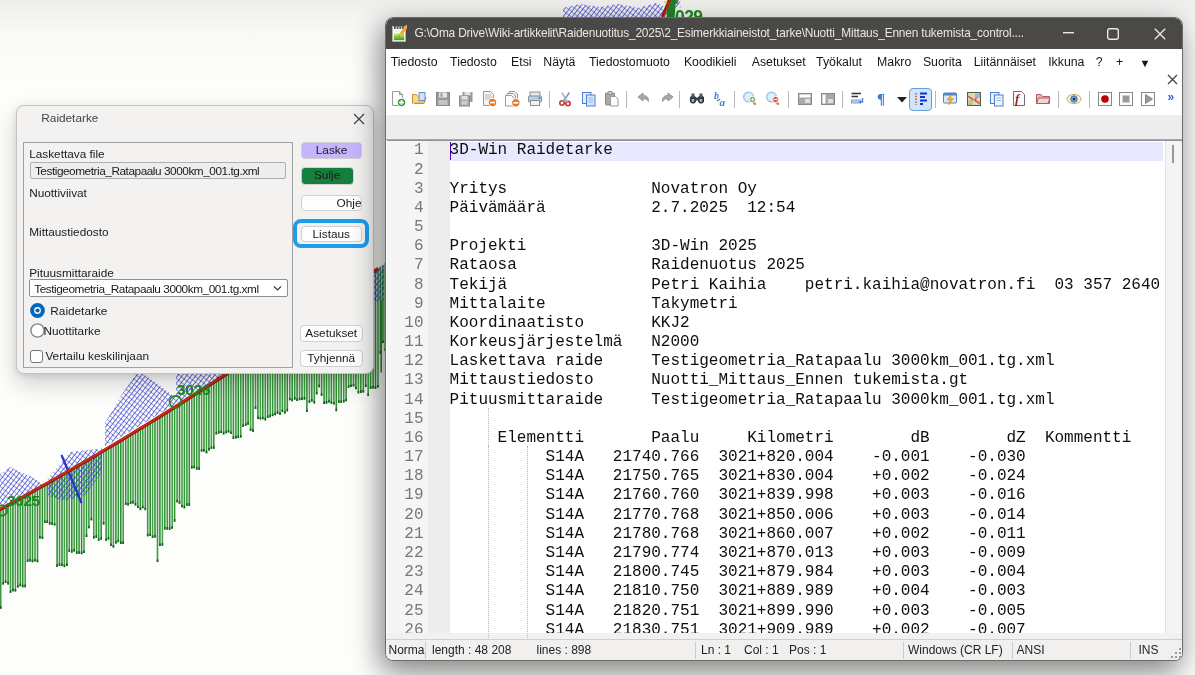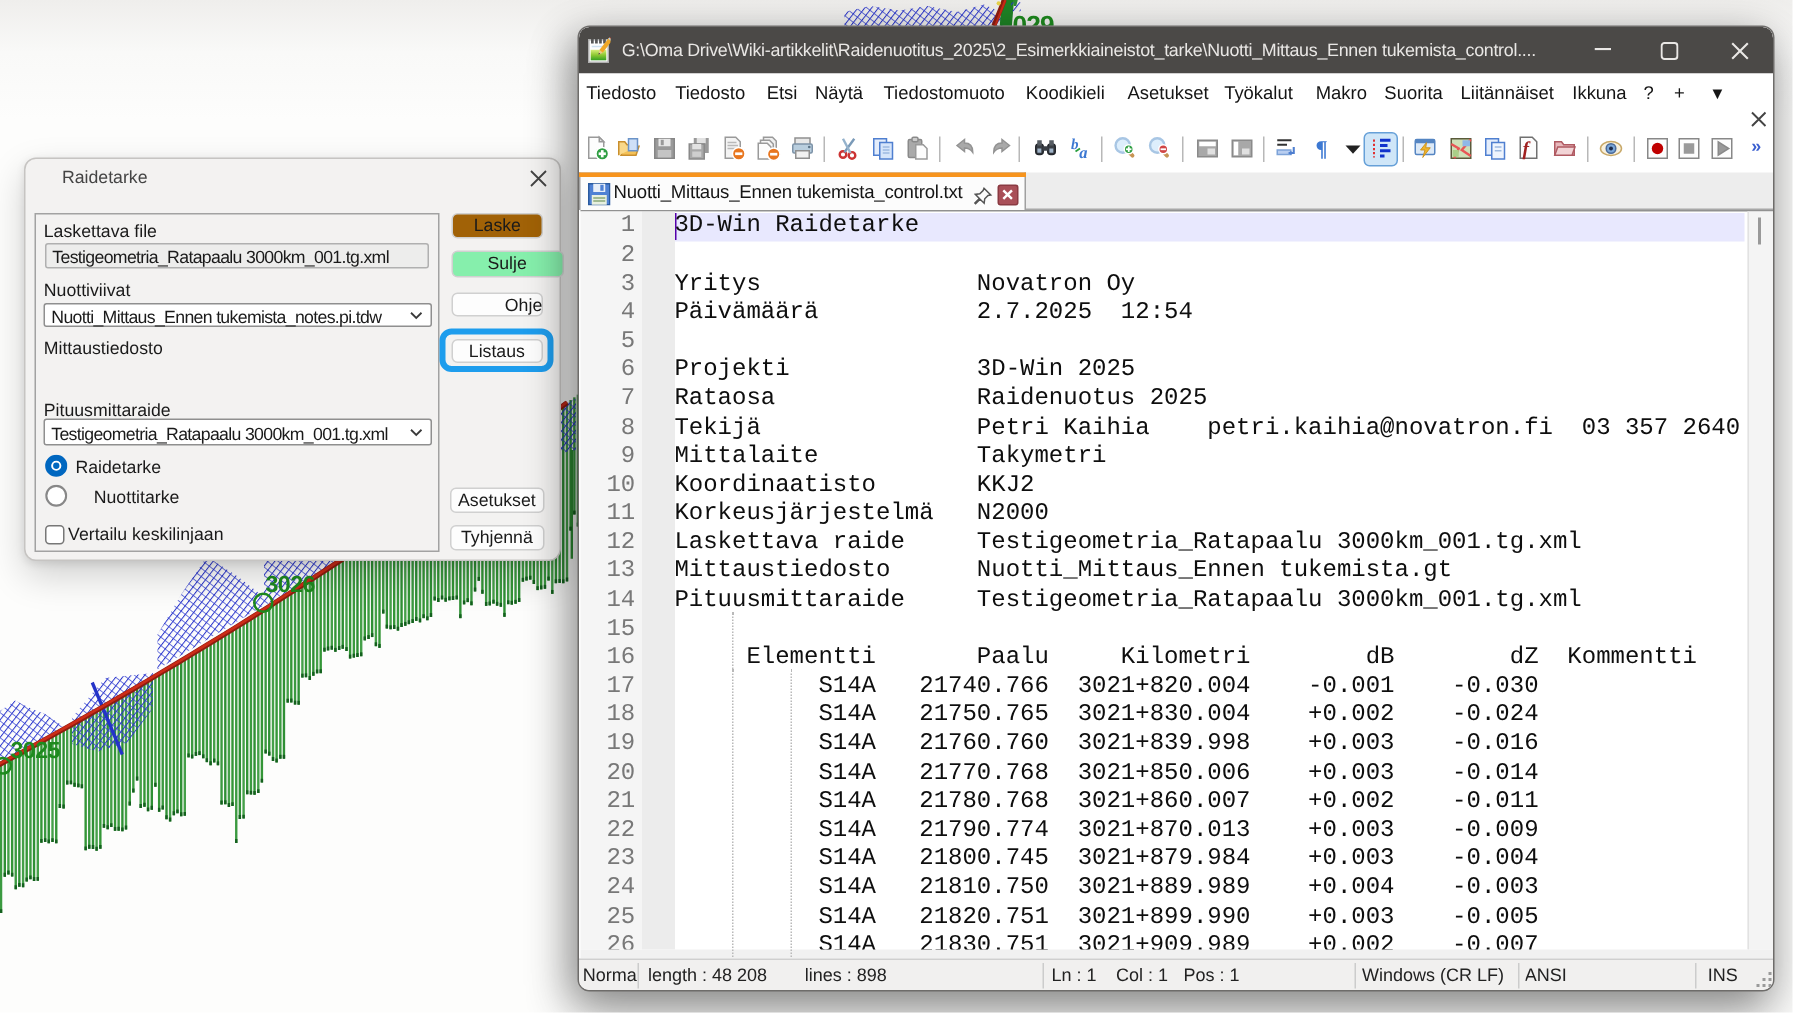--- a/index.html
+++ b/index.html
@@ -387,47 +387,41 @@
  <div style="position:absolute;left:24.8px;top:4.5px;color:#444;">Raidetarke</div>
  <svg style="position:absolute;left:336px;top:7px" width="12" height="12" viewBox="0 0 12 12">
       <path d="M1 1 L11 11 M11 1 L1 11" stroke="#444" stroke-width="1.2"></path>
     </svg>
  <div style="position:absolute;left:6.4px;top:35.9px;width:267.9px;height:224.5px;border:1px solid #a2a2a2"></div>
  <div class="dl" style="left:12.7px;top:40.5px">Laskettava file</div>
  <div style="position:absolute;left:13.4px;top:55.6px;width:255.8px;height:17px;background:#ededec;border:1px solid #b0b0b0;border-radius:2px;box-sizing:border-box">
       <span style="position:absolute;left:4px;top:1.5px;white-space:nowrap;letter-spacing:-0.45px"> Testigeometria_Ratapaalu 3000km_001.tg.xml</span>
     </div>
  <div class="dl" style="left:12.7px;top:80.3px">Nuottiviivat</div>
- <div style="position:absolute;left:12.7px;top:95.9px;width:258.8px;height:16.4px;background:#fff;border:1px solid #8f8f8f;border-radius:2px;box-sizing:border-box">
-      <span style="position:absolute;left:4px;top:1.5px;white-space:nowrap;letter-spacing:-0.45px">Nuotti_Mittaus_Ennen tukemista_notes.pi.tdw</span>
-      <svg style="position:absolute;right:5px;top:4.5px" width="9" height="7" viewBox="0 0 9 7">
-        <path d="M1 1.5 l3.5 3.5 3.5-3.5" fill="none" stroke="#3a3a3a" stroke-width="1.2"></path>
-      </svg>
-    </div>
  <div class="dl" style="left:12.7px;top:119px">Mittaustiedosto</div>
  <div class="dl" style="left:12.7px;top:159.9px">Pituusmittaraide</div>
  <div style="position:absolute;left:12.7px;top:173.1px;width:258.8px;height:17.6px;background:#fff;border:1px solid #8f8f8f;border-radius:2px;box-sizing:border-box">
       <span style="position:absolute;left:4px;top:1.5px;white-space:nowrap;letter-spacing:-0.45px">Testigeometria_Ratapaalu 3000km_001.tg.xml</span>
       <svg style="position:absolute;right:5px;top:4.5px" width="9" height="7" viewBox="0 0 9 7">
         <path d="M1 1.5 l3.5 3.5 3.5-3.5" fill="none" stroke="#3a3a3a" stroke-width="1.2"></path>
       </svg>
     </div>
  <svg style="position:absolute;left:13.2px;top:196.8px" width="15" height="15" viewBox="0 0 15 15">
       <circle cx="7.5" cy="7.5" r="5.4" fill="#fff" stroke="#0067c0" stroke-width="4"></circle>
       <circle cx="7.5" cy="7.5" r="2.1" fill="#0067c0"></circle>
     </svg>
  <div class="dl" style="left:33.8px;top:198px">Raidetarke</div>
  <svg style="position:absolute;left:13.2px;top:216.7px" width="15" height="15" viewBox="0 0 15 15">
       <circle cx="7.5" cy="7.5" r="6.6" fill="#fff" stroke="#888" stroke-width="1.4"></circle>
     </svg>
- <div class="dl" style="left:46px;top:217.9px">Nuottitarke</div>
+ <div class="dl" style="left:27px;top:217.9px">Nuottitarke</div>
  <div style="position:absolute;left:13px;top:243.5px;width:13px;height:13px;background:#fff;border:1.6px solid #777;border-radius:3px;box-sizing:border-box"></div>
  <div class="dl" style="left:28.9px;top:243.3px">Vertailu keskilinjaan</div>
- <div style="position:absolute;left:284.1px;top:36.1px;width:61.9px;height:17px;background:#a16207;border:1px solid #d0d0d0;border-radius:4px;box-sizing:border-box;text-align:center;line-height:15px">Laske</div>
- <div style="position:absolute;left:284.1px;top:61.4px;width:75px;height:17.5px;background:#86efac;border:1px solid #d0d0d0;border-radius:4px;box-sizing:border-box;text-align:center;line-height:15.5px">Sulje</div>
+ <div style="position:absolute;left:284.1px;top:36.1px;width:61.9px;height:17px;background:#c4b5fd;border:1px solid #d0d0d0;border-radius:4px;box-sizing:border-box;text-align:center;line-height:15px">Laske</div>
+ <div style="position:absolute;left:284.1px;top:61.4px;width:53px;height:17.5px;background:#15803d;border:1px solid #d0d0d0;border-radius:4px;box-sizing:border-box;text-align:center;line-height:15.5px">Sulje</div>
  <div style="position:absolute;left:284.1px;top:88.5px;width:61.9px;height:16.8px;background:#fdfdfd;border:1px solid #d0d0d0;border-radius:4px;box-sizing:border-box;text-align:right;line-height:14.8px">Ohje</div>
  <div style="position:absolute;left:276.5px;top:112.7px;width:75.5px;height:29.8px;border:4.5px solid #1e9ded;border-radius:8px;box-sizing:border-box"></div>
  <div style="position:absolute;left:284.5px;top:119.7px;width:60.5px;height:16.3px;background:#fdfdfd;border:1px solid #d0d0d0;border-radius:4px;box-sizing:border-box;text-align:center;line-height:14.3px">Listaus</div>
  <div style="position:absolute;left:283.1px;top:219px;width:63.3px;height:17px;background:#fdfdfd;border:1px solid #d0d0d0;border-radius:4px;box-sizing:border-box;text-align:center;line-height:15px">Asetukset</div>
  <div style="position:absolute;left:283.1px;top:243.5px;width:63.3px;height:17.5px;background:#fdfdfd;border:1px solid #d0d0d0;border-radius:4px;box-sizing:border-box;text-align:center;line-height:15.5px">Tyhjennä</div>
 </div>
 <div id="npp">
  <div id="titlebar">
   <svg style="position:absolute;left:6.5px;top:6.5px" width="15" height="17" viewBox="0 0 15 17">
 <rect x="0.5" y="1.5" width="13" height="15" fill="#fdfdfd" stroke="#b0b0b0"></rect>
@@ -658,38 +652,20 @@
     <div style="position:absolute;left:293.7px;top:73px;width:1px;height:17px;background:#b8b8b8"></div>
     <div style="position:absolute;left:348.8px;top:73px;width:1px;height:17px;background:#b8b8b8"></div>
     <div style="position:absolute;left:402.8px;top:73px;width:1px;height:17px;background:#b8b8b8"></div>
     <div style="position:absolute;left:456.8px;top:73px;width:1px;height:17px;background:#b8b8b8"></div>
     <div style="position:absolute;left:549.1px;top:73px;width:1px;height:17px;background:#b8b8b8"></div>
     <div style="position:absolute;left:672.0px;top:73px;width:1px;height:17px;background:#b8b8b8"></div>
     <div style="position:absolute;left:703.5px;top:73px;width:1px;height:17px;background:#b8b8b8"></div>
  <div style="position:absolute;left:782px;top:72px;color:#3a5fd0;font-size:12px;font-weight:bold">»</div>
  <div id="tabbar">
    <div style="position:absolute;left:0;top:0;width:100%;height:25.3px;border-bottom:1px solid #a8a8a8;box-sizing:border-box"></div>
-   <div style="position:absolute;left:0.5px;top:0;width:298px;height:25.3px;background:#fcfcfc;border:1px solid #a0a0a0;border-bottom:none;box-sizing:border-box">
-     <div style="position:absolute;left:-1px;top:-0.5px;width:298px;height:3.2px;background:#f7941d"></div>
-     <svg style="position:absolute;left:4.5px;top:6.5px" width="15" height="15" viewBox="0 0 15 15">
-          <rect x="0.5" y="0.5" width="14" height="14" fill="#4f81d4" stroke="#2a5a9e"></rect>
-          <rect x="3.5" y="0.5" width="8" height="5.5" fill="#e8eef8"></rect>
-          <rect x="8.2" y="1.2" width="2.2" height="4" fill="#4f81d4"></rect>
-          <rect x="2.5" y="8" width="10" height="6.5" fill="#e8f0e0"></rect>
-          <line x1="3.5" y1="10" x2="11.5" y2="10" stroke="#8aa878"></line>
-          <line x1="3.5" y1="12" x2="11.5" y2="12" stroke="#8aa878"></line>
-        </svg>
-     <span style="position:absolute;left:22px;top:5.5px;font-size:12.4px;letter-spacing:-0.15px">Nuotti_Mittaus_Ennen tukemista_control.txt</span>
-     <svg style="position:absolute;left:262px;top:8px" width="13" height="13" viewBox="0 0 13 13">
-          <path d="M7 1.5 l4.5 4.5 -1.8 0.3 -2.2 2.2 -0.4 3 -2.7-2.7 -3 3 -0.5-0.5 3-3 -2.7-2.7 3-0.4 2.2-2.2 z" fill="none" stroke="#555" stroke-width="1"></path>
-        </svg>
-        <div style="position:absolute;left:278px;top:7.5px;width:13.5px;height:13.5px;background:#a94f58;border:1px solid #8a3a42;border-radius:2px;box-sizing:border-box"><svg width="11.5" height="11.5" viewBox="0 0 12 12" style="margin:0">
-            <path d="M3 3 L9 9 M9 3 L3 9" stroke="#fff" stroke-width="1.7"></path>
-          </svg></div>
-   </div>
  </div>
  <div id="editor">
    <div style="position:absolute;left:0;top:0;width:40.5px;height:100%;background:#f5f5f5"></div>
    <div style="position:absolute;left:40.5px;top:0;width:22.5px;height:100%;background:#ececec"></div>
    <div style="position:absolute;left:63px;top:0.8px;width:713px;height:19.1px;background:#e8e8fe"></div>
    <div style="position:absolute;left:62.8px;top:1.3px;width:1.5px;height:18px;background:#5500aa"></div>
    <pre style="position:absolute;left:0;top:0.6px;width:36.5px;text-align:right;color:#787878">1
 2
 3
 4

